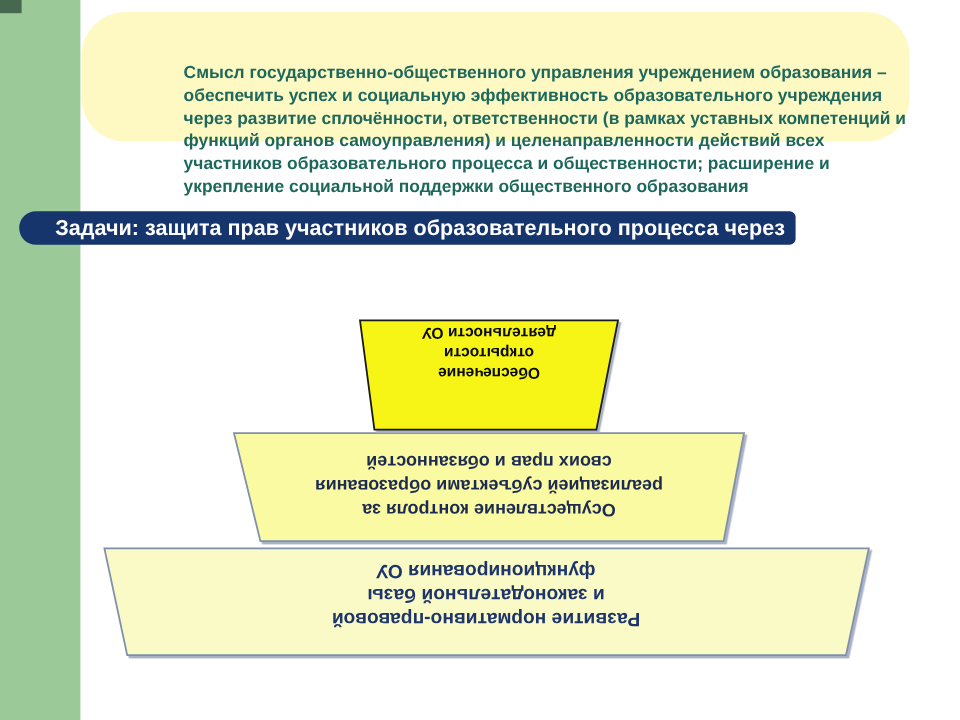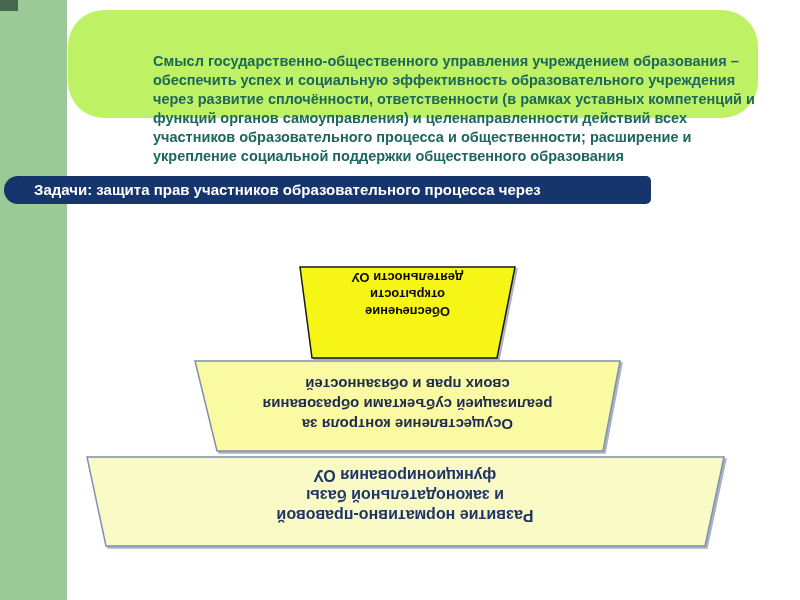--- a/index.html
+++ b/index.html
@@ -4,31 +4,31 @@
 <style>
   html,body{margin:0;padding:0;background:#888;}
   .slide{
     position:relative;width:800px;height:600px;background:#ffffff;
     overflow:hidden;font-family:"Liberation Sans",sans-serif;
   }
   .accent-bar{position:absolute;left:0;top:0;width:67px;height:600px;background:#9bc998;}
   .corner-square{position:absolute;left:0;top:0;width:18px;height:11px;background:#45684e;}
   .intro-box{
     position:absolute;left:68px;top:10px;width:690px;height:108px;
-    background:#bef264;border-radius:36px;
+    background:#fef9c3;border-radius:36px;
   }
   .intro-text{
     position:absolute;left:85px;top:42px;width:665px;
     color:#1d685c;font-size:14.5px;line-height:19px;font-weight:bold;
   }
   .intro-text span{display:block;white-space:nowrap;}
   .tasks-banner{
-    position:absolute;left:4px;top:176px;width:647px;height:28px;
+    position:absolute;left:16px;top:176px;width:647px;height:28px;
     background:#16356c;border-radius:14px 5px 5px 14px;
-    color:#ffffff;font-size:15px;font-weight:bold;line-height:28px;
+    color:#ffffff;font-size:18px;font-weight:bold;line-height:28px;
     padding-left:30px;box-sizing:border-box;white-space:nowrap;
   }
   .pyramid-svg{position:absolute;left:0;top:0;width:800px;height:600px;}
   .trap{filter:drop-shadow(2px 2px 0px #aab3c6);}
   .trap-text{
     position:absolute;transform:rotate(180deg);
     font-weight:bold;text-align:center;
   }
   .trap-text span{display:block;white-space:nowrap;}
   .lv0-text{left:300px;top:269px;width:215px;height:51px;font-size:13px;line-height:17px;color:#0a0a0a;}

